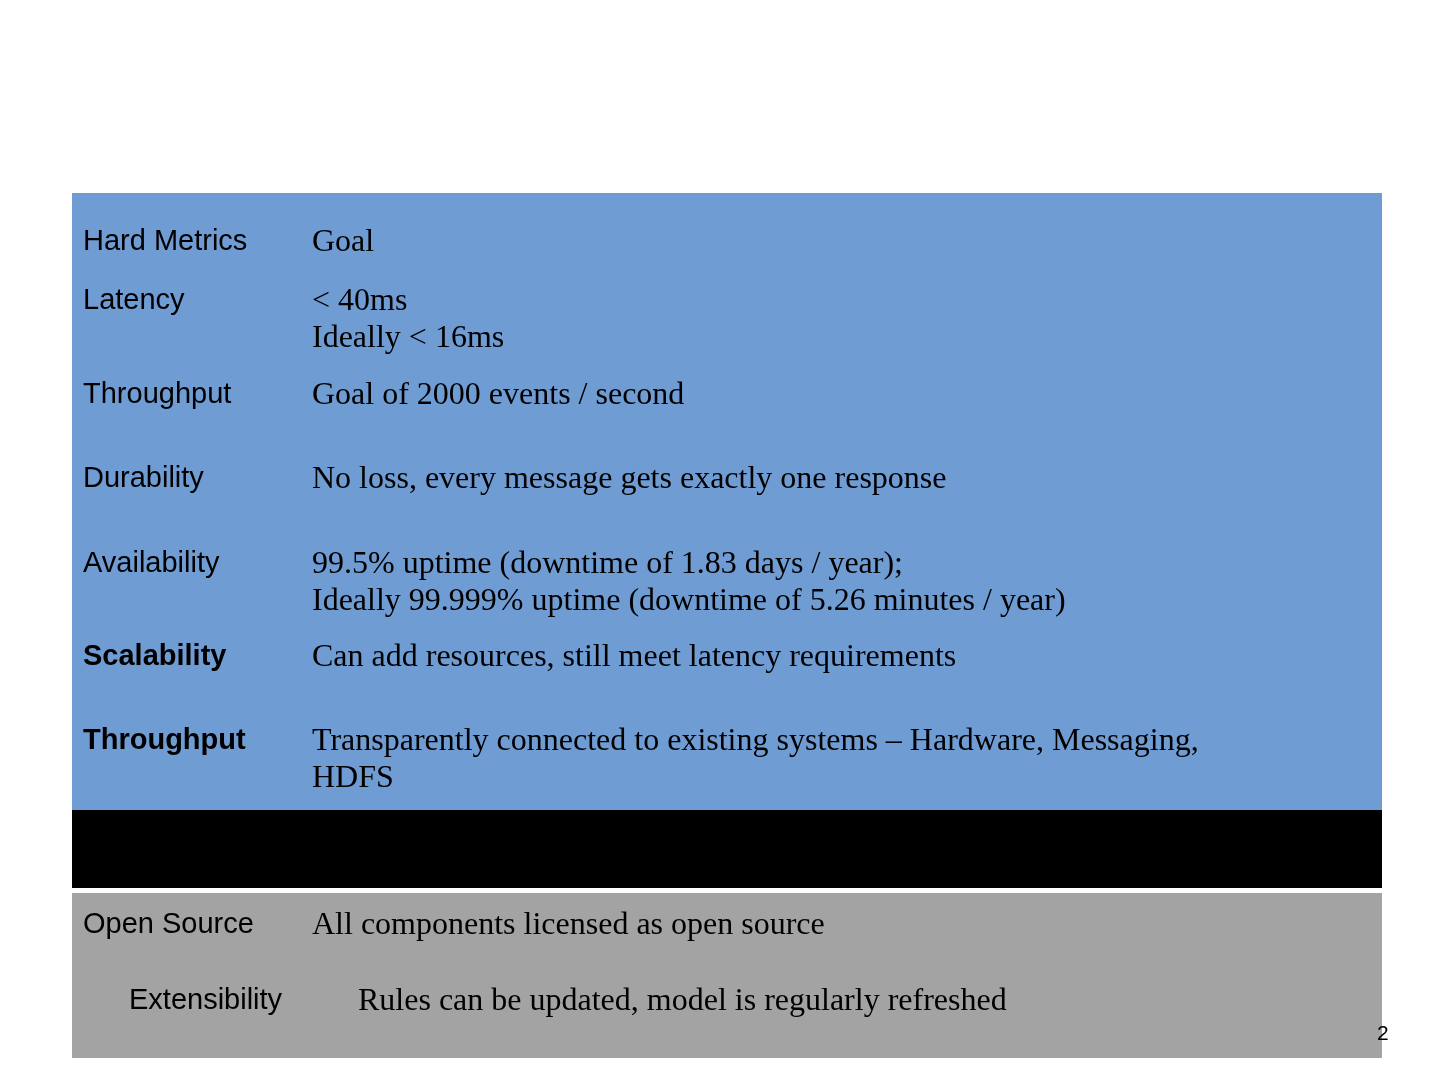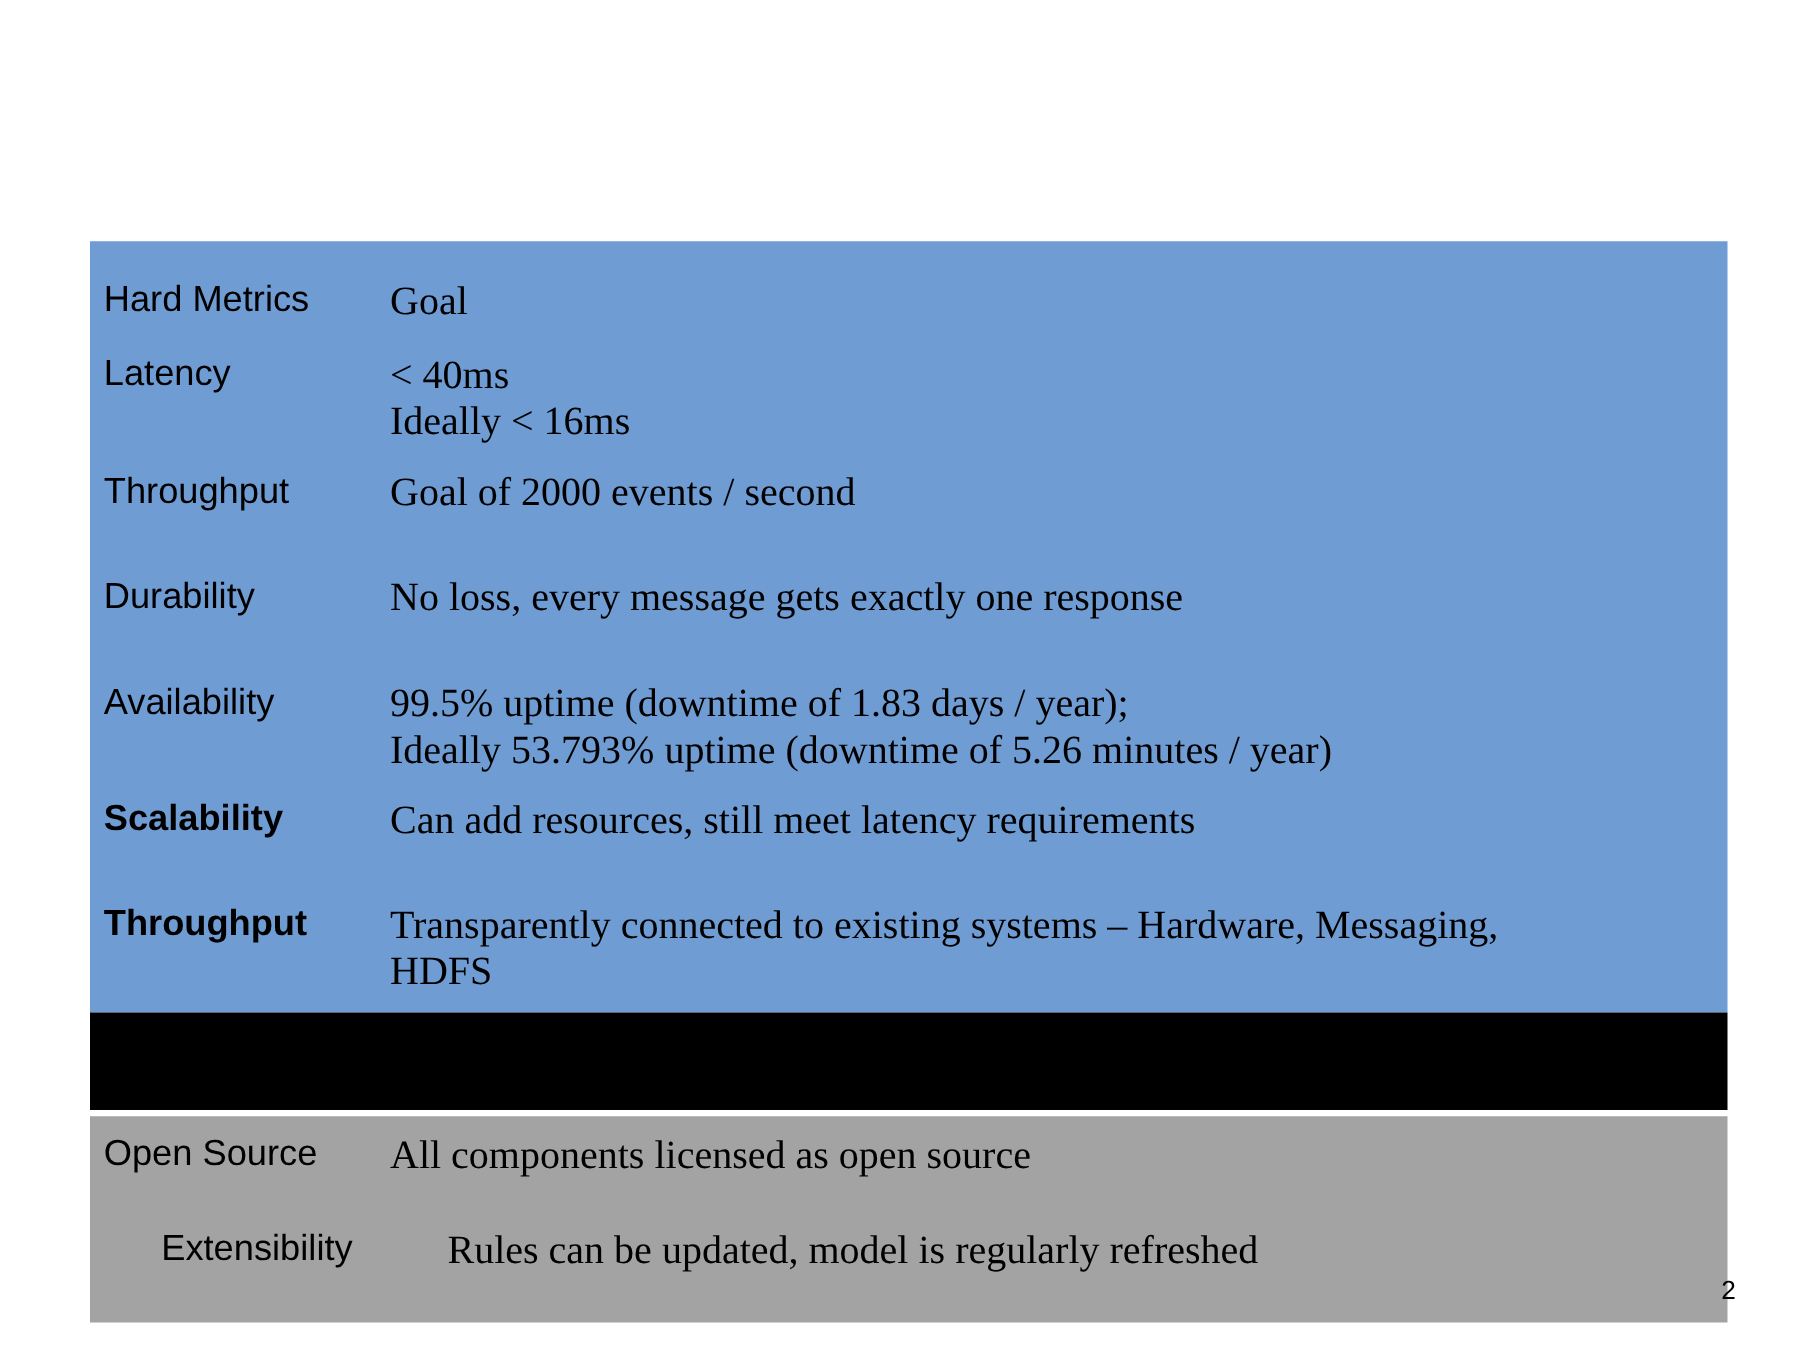--- a/index.html
+++ b/index.html
@@ -136,21 +136,21 @@
       <div class="cell-label">Durability</div>
       <div class="cell-value">
         <span class="vline">No loss, every message gets exactly one response</span>
       </div>
     </div>
 
     <div class="row availability">
       <div class="cell-label">Availability</div>
       <div class="cell-value">
         <span class="vline">99.5% uptime (downtime of 1.83 days / year);</span>
-        <span class="vline">Ideally 53.793% uptime (downtime of 5.26 minutes / year)</span>
+        <span class="vline">Ideally 99.999% uptime (downtime of 5.26 minutes / year)</span>
       </div>
     </div>
 
     <div class="row scalability">
       <div class="cell-label bold">Scalability</div>
       <div class="cell-value">
         <span class="vline">Can add resources, still meet latency requirements</span>
       </div>
     </div>
 

